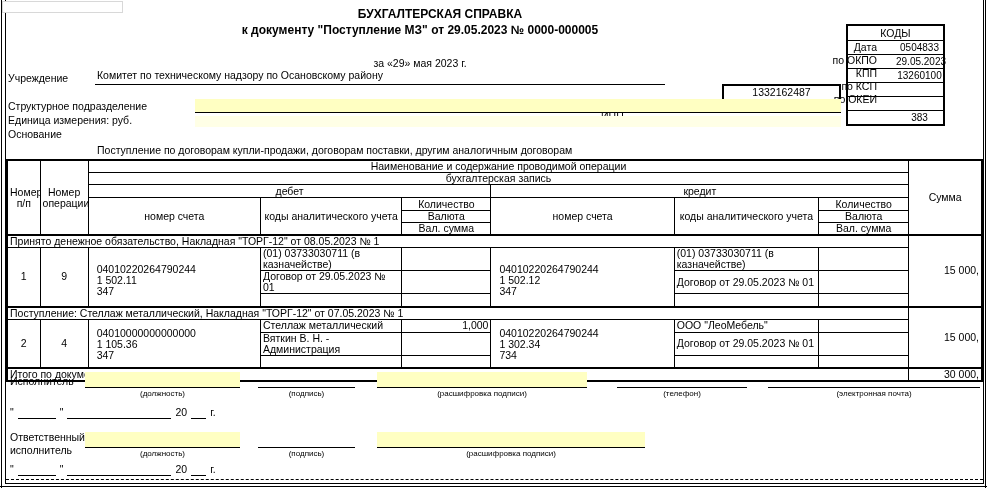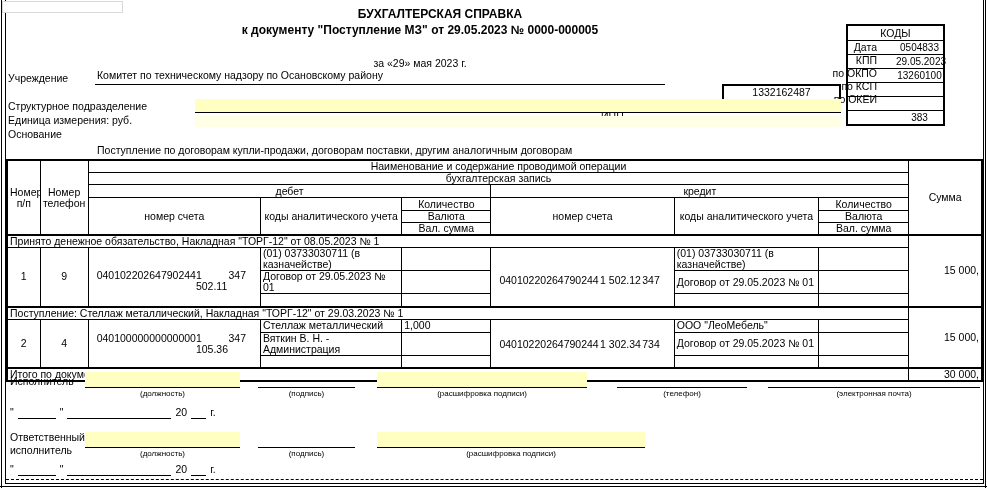--- a/index.html
+++ b/index.html
@@ -31,25 +31,25 @@
   .doc-table td{border:1px solid #000;font-size:10.5px;line-height:11px;padding:0 2px;
                 overflow:hidden;vertical-align:middle;}
   .hd{text-align:center;}
   .hd-small{text-align:center;font-size:10px;line-height:10px;padding:0;}
   tr.grp td{border-top:2px solid #000;}
   tr.total td{border-top:2px solid #000;}
   .grp-title{text-align:left;padding-left:3px;}
   .sum-cell{vertical-align:top;text-align:right;padding:1px 0 0 0;}
   .numc{text-align:center;vertical-align:top;padding-top:3px;}
   .acct{vertical-align:top;padding:0;}
-  .acct-in{display:flex;justify-content:space-between;padding:0 12px 0 6px;}
+  .acct-in{display:flex;justify-content:space-between;padding:0 12px 0 6px;flex-direction:column;}
   .pt8 .acct-in{padding-top:8px;}
   .pt2 .acct-in{padding-top:2px;}
   .an{vertical-align:top;padding:1px 3px 0 3px;line-height:10px;}
-  .qty{text-align:left;vertical-align:top;padding:1px 3px 0 2px;}
+  .qty{text-align:right;vertical-align:top;padding:1px 3px 0 2px;}
   .total-lbl{padding-left:3px;}
   
   .sig-line{height:15px;border-bottom:1px solid #000;}
   .date-line{display:flex;align-items:flex-end;font-size:10.5px;line-height:13px;gap:4px;}
   .blank{display:inline-block;height:13px;border-bottom:1px solid #000;}
   .dashed{border-top:1px dashed #000;}
   .graybox{border:1px solid #d8d8d8;background:#fff;}
 </style>
 </head>
 <body>
@@ -64,22 +64,22 @@
   <div class="abs hline" style="left:0;top:486px;width:987px;height:1px;"></div>
   <div class="abs graybox" style="left:2px;top:1px;width:119px;height:10px;"></div>
   <div class="abs dashed" style="left:6px;top:479px;width:977px;height:0;"></div>
 
   <div class="abs lbl bold ctr" style="left:0;top:8px;width:840px;font-size:12px;padding-left:20px;">БУХГАЛТЕРСКАЯ СПРАВКА</div>
   <div class="abs lbl bold ctr" style="left:0;top:24px;width:840px;font-size:12px;">к документу "Поступление МЗ" от 29.05.2023 № 0000-000005</div>
   <div class="abs lbl ctr" style="left:0;top:57px;width:840px;">за «29» мая 2023 г.</div>
 
   <div class="abs codes-labels">
     <div>Дата</div>
+    <div>по ОКПО</div>
     <div>КПП</div>
-    <div>по ОКПО</div>
     <div>по КСП</div>
     <div>по ОКЕИ</div>
   </div>
   <div class="abs codes-box">
     <div class="codes-head">КОДЫ</div>
     <div class="codes-row">0504833</div>
     <div class="codes-row">29.05.2023</div>
     <div class="codes-row">13260100</div>
     <div class="codes-row"></div>
     <div class="codes-row"></div>
@@ -109,21 +109,21 @@
         <col style="width:141px">
       <col style="width:89px">
         <col style="width:183px">
         <col style="width:144px">
         <col style="width:90px">
       <col style="width:73px">
     </colgroup>
     <tbody>
         <tr style="height:11px;">
       <td class="hd-small" rowspan="6">Номер п/п</td>
-      <td class="hd-small" rowspan="6">Номер телефон</td>
+      <td class="hd-small" rowspan="6">Номер операции</td>
       <td class="hd" colspan="6">Наименование и содержание проводимой операции</td>
       <td class="hd" rowspan="6">Сумма</td>
     </tr>
     <tr style="height:11px;">
       <td class="hd" colspan="6">бухгалтерская запись</td>
     </tr>
     <tr style="height:13px;">
       <td class="hd" colspan="3">дебет</td>
       <td class="hd" colspan="3">кредит</td>
     </tr>
@@ -177,21 +177,21 @@
       <td class="qty"></td>
     </tr>
     <tr style="height:13px;">
       <td class="an"></td>
       <td class="qty"></td>
       <td class="an"></td>
       <td class="qty"></td>
     </tr>
 
     <tr class="grp" style="height:12px;">
-      <td class="grp-title" colspan="8">Поступление: Стеллаж металлический, Накладная "ТОРГ-12" от 29.03.2023 № 1</td>
+      <td class="grp-title" colspan="8">Поступление: Стеллаж металлический, Накладная "ТОРГ-12" от 07.05.2023 № 1</td>
       <td class="sum-cell" rowspan="4">15 000,</td>
     </tr>
     <tr style="height:13px;">
       <td class="numc" rowspan="3">2</td>
       <td class="numc" rowspan="3">4</td>
       <td class="acct pt2" rowspan="3">
         <div class="acct-in">
           <span>04010000000000000</span>
           <span>1 105.36</span>
           <span>347</span>

